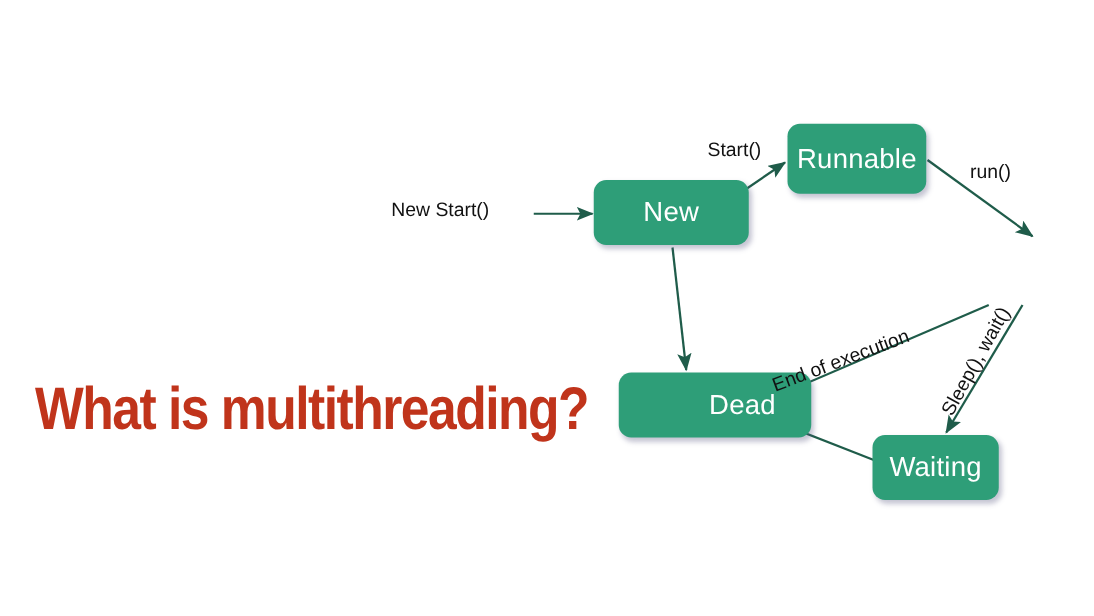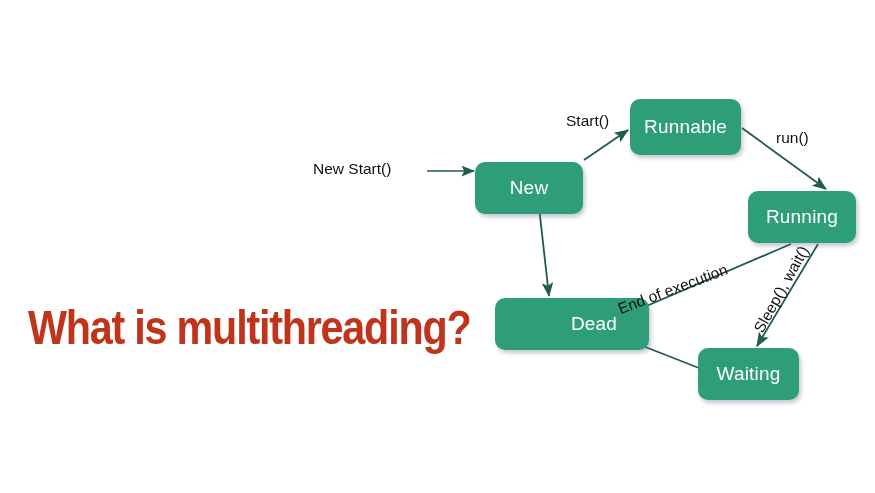--- a/index.html
+++ b/index.html
@@ -47,21 +47,21 @@
   .state-box {
     position: absolute;
     background: #2E9E78;
     border-radius: 10px;
     box-shadow: 2px 3px 4px rgba(90, 90, 130, 0.35);
     display: flex;
     align-items: center;
     justify-content: center;
     color: #ffffff;
     font-family: "Liberation Sans", sans-serif;
-    font-size: 19px;
+    font-size: 22px;
     font-weight: normal;
     letter-spacing: 0.2px;
     user-select: none;
   }
 
   
   .edge-label {
     position: absolute;
     color: #111111;
     font-family: "Liberation Sans", sans-serif;
@@ -92,31 +92,28 @@
 
     <line x1="538" y1="198" x2="549" y2="296" stroke="#1F5C4A" stroke-width="1.8" marker-end="url(#arrowhead)"></line>
 
     <line x1="818" y1="244" x2="757" y2="346" stroke="#1F5C4A" stroke-width="1.8" marker-end="url(#arrowhead)"></line>
 
     <line x1="791" y1="244" x2="607" y2="323" stroke="#1F5C4A" stroke-width="1.8" marker-end="url(#arrowhead)"></line>
 
     <line x1="699" y1="368" x2="607" y2="332" stroke="#1F5C4A" stroke-width="1.8" marker-end="url(#arrowhead)"></line>
   </svg>
 
-  <div class="state-box" style="left:475px; top:162px; width:108px; height:52px;">
+  <div class="state-box" style="left:475px; top:144px; width:124px; height:52px;">
     <span>New</span>
   </div>
 
   <div class="state-box" style="left:630px; top:99px; width:111px; height:56px;">
     <span>Runnable</span>
   </div>
 
-  <div class="state-box" style="left:748px; top:191px; width:108px; height:52px;">
-    <span>Running</span>
-  </div>
 
   <div class="state-box" style="left:495px; top:298px; width:110px; height:52px;padding-left:44px;">
     <span>Dead</span>
   </div>
 
   <div class="state-box" style="left:698px; top:348px; width:101px; height:52px;">
     <span>Waiting</span>
   </div>
 
   <div class="edge-label" style="left:313px; top:160px;">New Start()</div>

